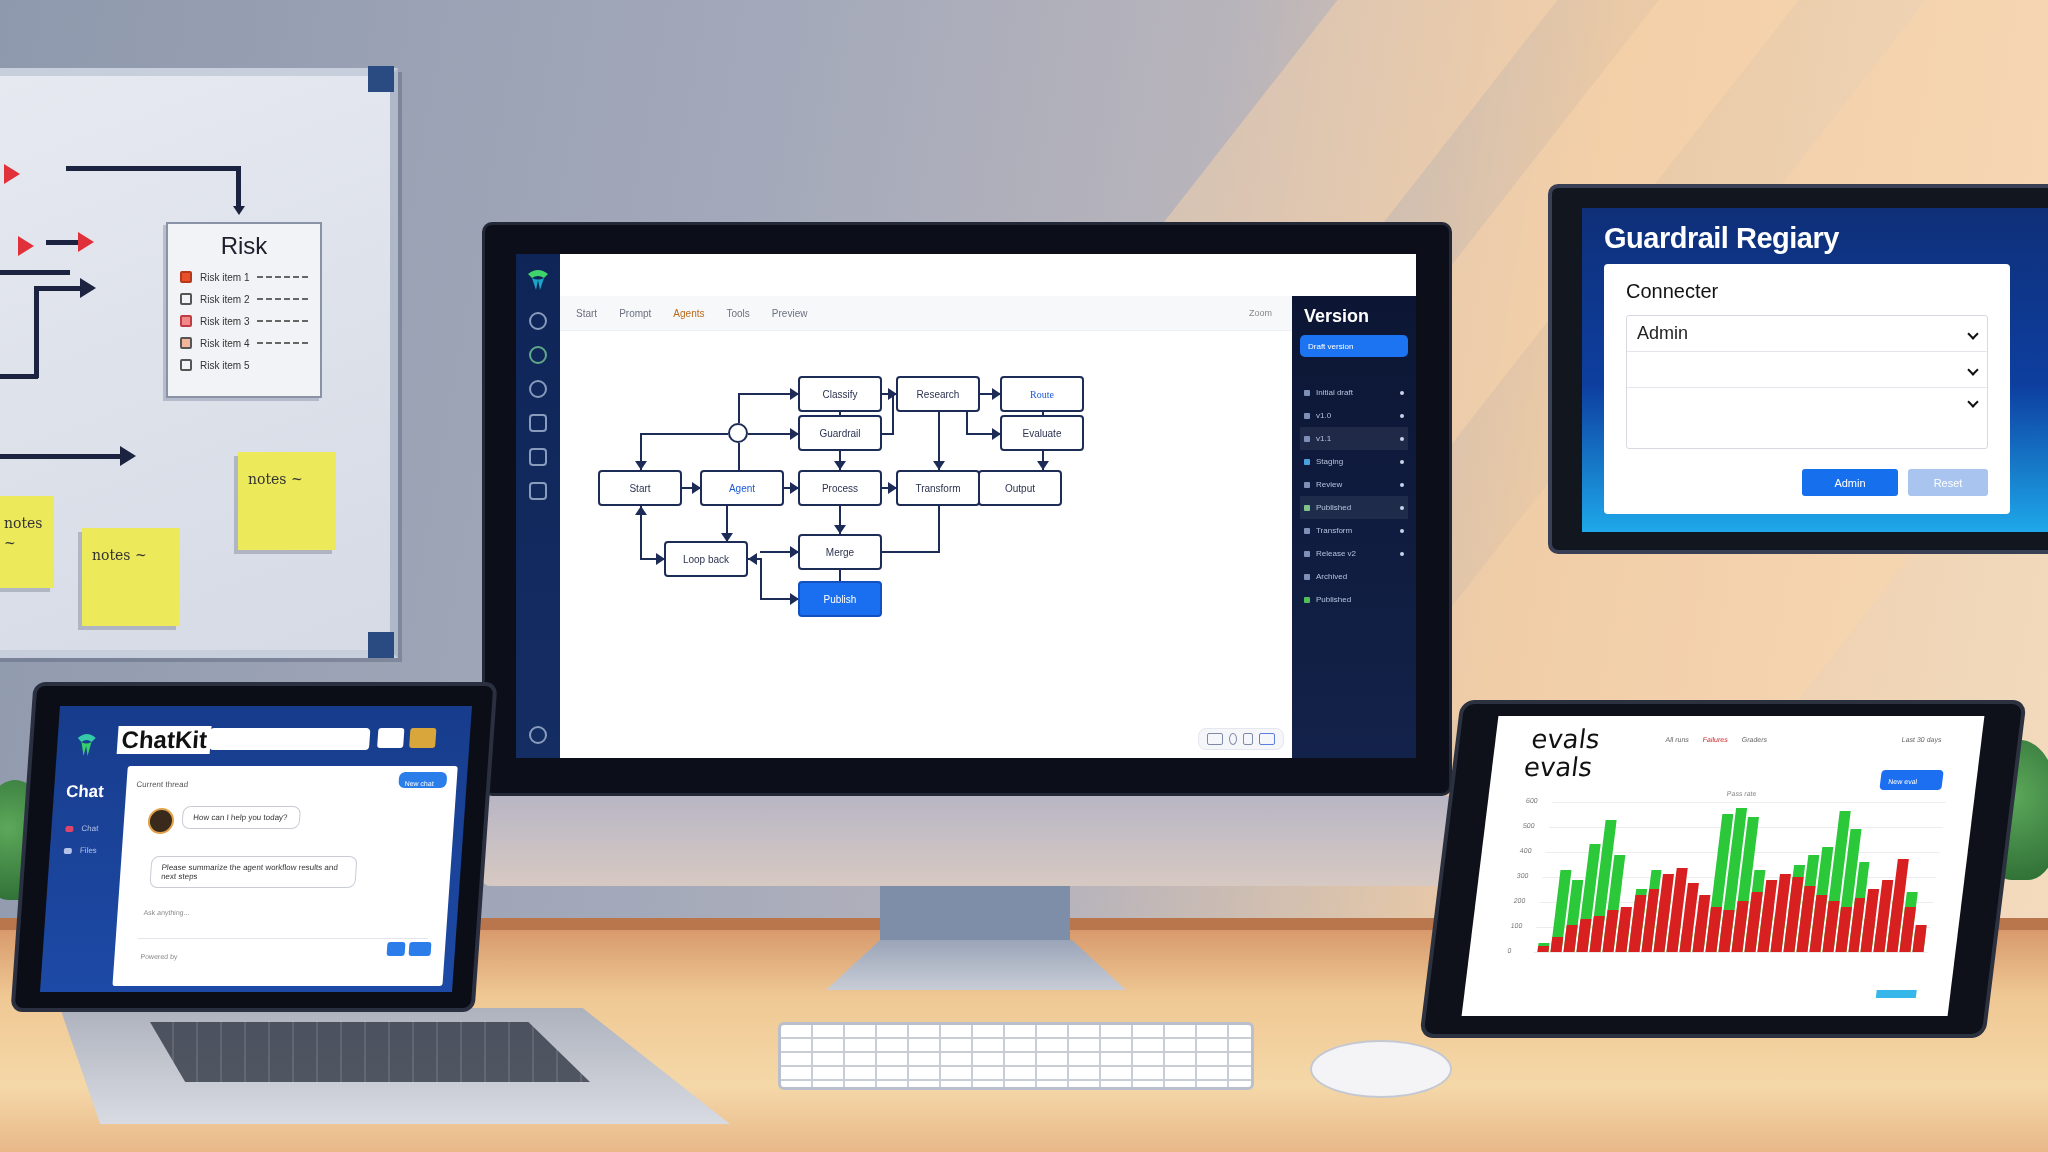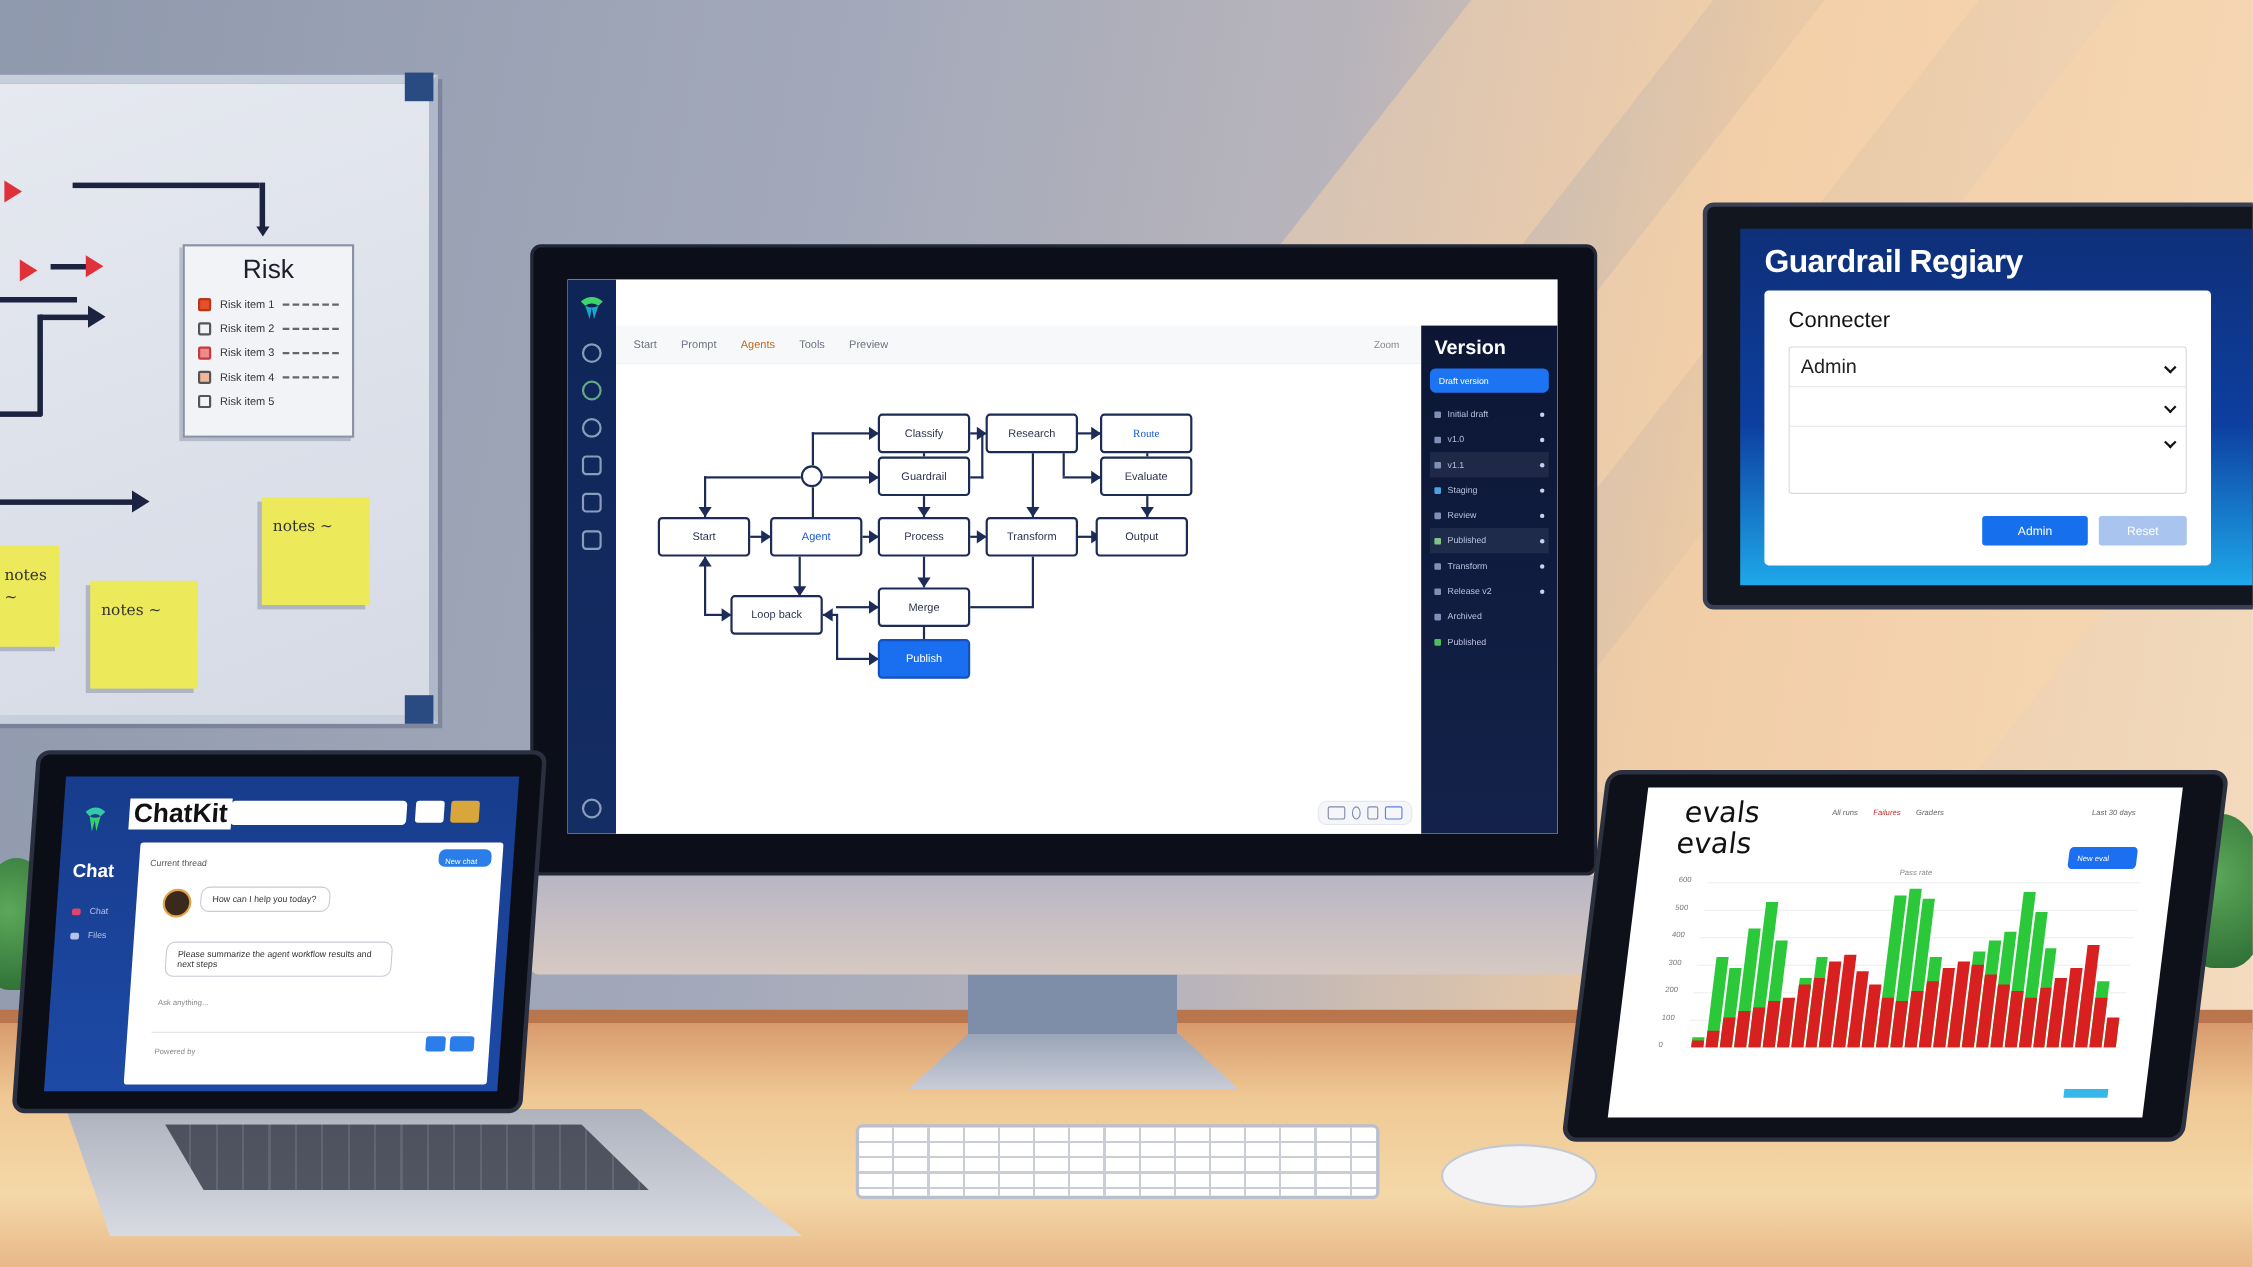--- a/index.html
+++ b/index.html
@@ -64,21 +64,21 @@
   .ah.r { border-top: 6px solid transparent; border-bottom: 6px solid transparent; border-left: 9px solid #1d2b57; }
   .ah.l { border-top: 6px solid transparent; border-bottom: 6px solid transparent; border-right: 9px solid #1d2b57; }
   .ah.d { border-left: 6px solid transparent; border-right: 6px solid transparent; border-top: 9px solid #1d2b57; }
   .ah.u { border-left: 6px solid transparent; border-right: 6px solid transparent; border-bottom: 9px solid #1d2b57; }
   .junction { position: absolute; width: 20px; height: 20px; border: 2px solid #1d2b57; border-radius: 50%; background: #fff; }
   .canvas-toolbar { position: absolute; right: 8px; bottom: 8px; display: flex; gap: 6px; align-items: center;
     background: #f5f6f9; border: 1px solid #e5e7ee; border-radius: 8px; padding: 4px 8px; }
   .tb-btn { width: 16px; height: 12px; border-radius: 2px; border: 1.5px solid #7e8aa8; }
   .version-panel { left: 776px; top: 42px; width: 124px; height: 462px; background: linear-gradient(180deg, #0c1634, #13224a); padding: 8px; }
   .vp-title { color: #fff; font-size: 18px; font-weight: bold; margin: 2px 0 8px 4px; }
-  .vp-btn { height: 22px; border-radius: 5px; background: #1c74f2; color: #fff; font-size: 8px; display: flex; align-items: center; padding-left: 8px; margin-bottom: 8px; }
+  .vp-btn { height: 22px; border-radius: 5px; background: #1c74f2; color: #fff; font-size: 8px; display: flex; align-items: center; padding-left: 8px; margin-bottom: 24px; }
   .vp-item { height: 23px; display: flex; align-items: center; gap: 6px; font-size: 8px; color: #b6c1dc; padding: 0 4px; }
   .vp-item.hl { background: rgba(255,255,255,0.07); }
   .vp-dot { width: 6px; height: 6px; border-radius: 1px; background: #7f90b8; }
   .vp-item .vp-lbl { flex: 1; }
   .vp-arrow { width: 4px; height: 4px; background: #c9d2e8; border-radius: 50%; }
 
   
   .tablet-r { left: 1548px; top: 184px; width: 520px; height: 370px; background: #12161f; border-radius: 10px; border: 4px solid #394055; }
   .tablet-r-screen { left: 1582px; top: 208px; width: 466px; height: 324px;
     background: linear-gradient(180deg, #0f2f78 0%, #0d3fa0 55%, #1ea8ea 100%); overflow: hidden; }
@@ -297,21 +297,21 @@
 
     <div class="node" style="left:38px;top:139px;">Start</div>
     <div class="node accent" style="left:140px;top:139px;">Agent</div>
     <div class="node" style="left:238px;top:45px;">Classify</div>
     <div class="node" style="left:238px;top:84px;">Guardrail</div>
     <div class="node" style="left:238px;top:139px;">Process</div>
     <div class="node" style="left:336px;top:45px;">Research</div>
     <div class="node" style="left:336px;top:139px;">Transform</div>
     <div class="node accent" style="left:440px;top:45px;font-family:Liberation Serif, serif;">Route</div>
     <div class="node" style="left:440px;top:84px;">Evaluate</div>
-    <div class="node" style="left:436px;top:139px;">Output</div>
+    <div class="node" style="left:418px;top:139px;">Output</div>
     <div class="node" style="left:104px;top:210px;">Loop back</div>
     <div class="node" style="left:238px;top:203px;">Merge</div>
     <div class="node primary" style="left:238px;top:250px;">Publish</div>
 
     <div class="canvas-toolbar">
       <span class="tb-btn"></span>
       <span class="tb-btn" style="width:8px;border-radius:50%;"></span>
       <span class="tb-btn" style="width:10px;"></span>
       <span class="tb-btn" style="border-color:#5b7de0;"></span>
     </div>

